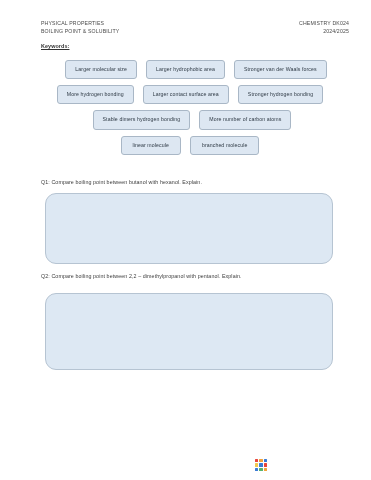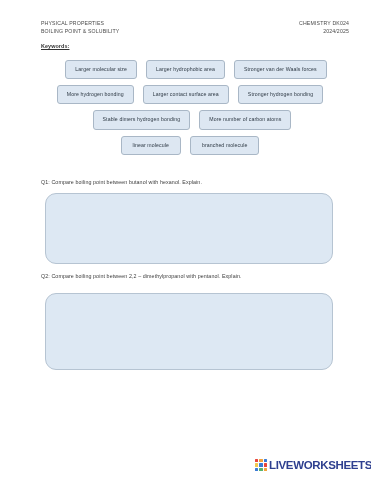--- a/index.html
+++ b/index.html
@@ -191,16 +191,15 @@
         <i style="background: rgb(232, 68, 58);"></i>
         <i style="background: rgb(242, 163, 60);"></i>
         <i style="background: rgb(58, 123, 213);"></i>
         <i style="background: rgb(242, 201, 76);"></i>
         <i style="background: rgb(58, 123, 213);"></i>
         <i style="background: rgb(232, 68, 58);"></i>
         <i style="background: rgb(58, 123, 213);"></i>
         <i style="background: rgb(86, 179, 107);"></i>
         <i style="background: rgb(242, 163, 60);"></i>
       </span>
-    <span class="logo-text" style="color: rgb(46, 63, 143);">LIVEWORKSHEETS</span>
   </div>
 
 </div>
 
 </body></html>

